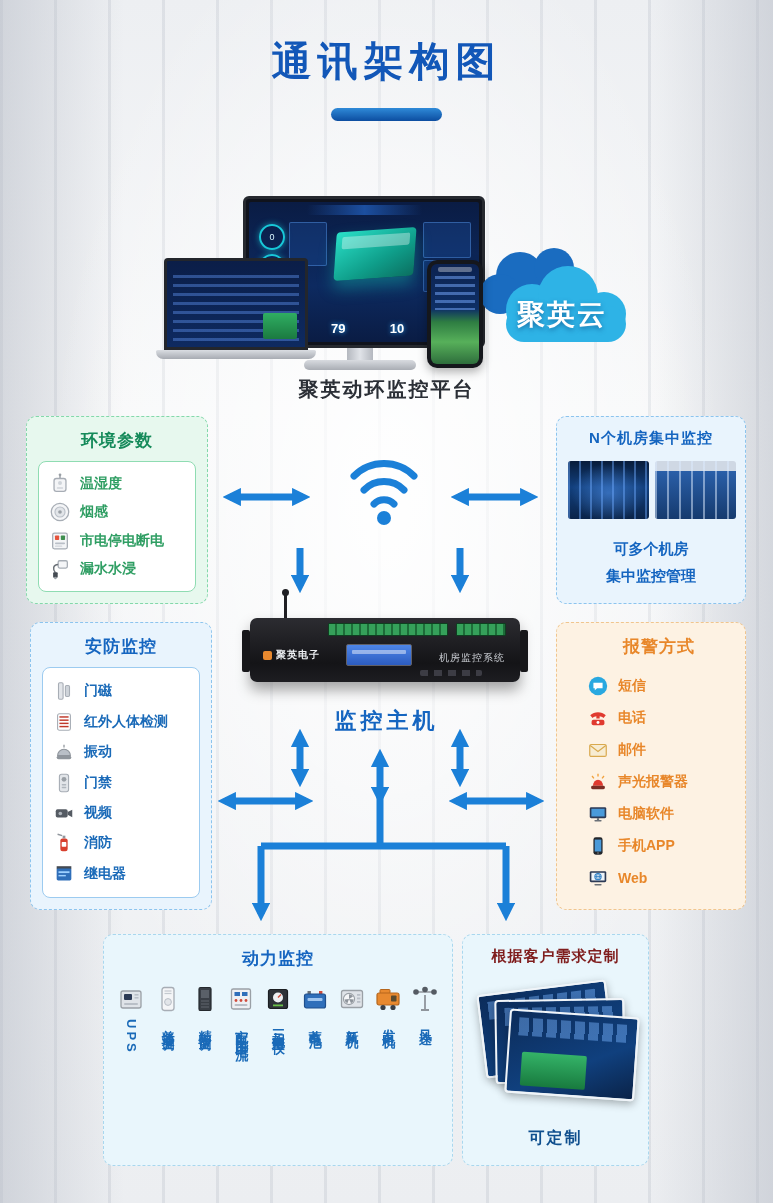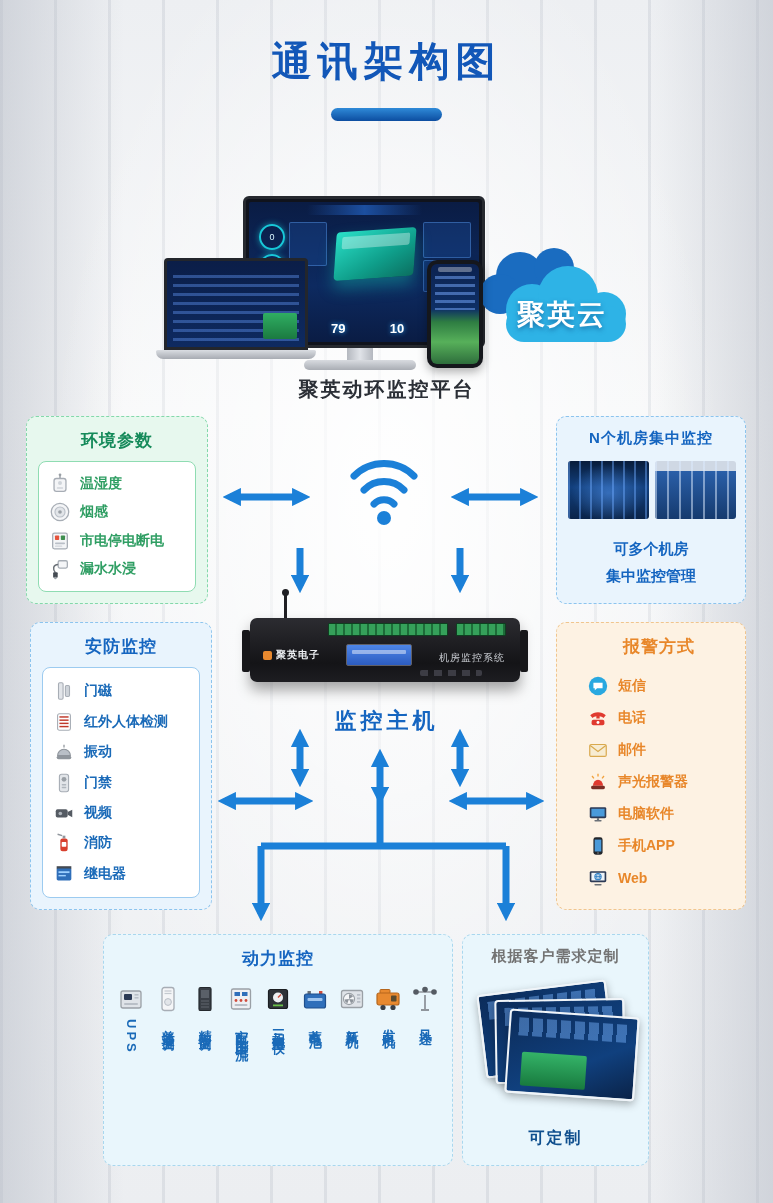--- a/index.html
+++ b/index.html
@@ -140,21 +140,21 @@
   .box-power{left:103px;top:934px;width:350px;height:232px;background:#e9f6fc;border:1px dashed #a9d7ee;}
   .box-power .box-title{color:#1565c0;}
   .power-row{position:absolute;left:10px;right:10px;top:50px;bottom:8px;display:flex;justify-content:space-between;}
   .power-item{display:flex;flex-direction:column;align-items:center;width:34px;}
   .power-icon{width:28px;height:28px;display:inline-flex;}
   .power-icon svg{width:100%;height:100%;}
   .power-label{margin-top:6px;writing-mode:vertical-lr;text-orientation:mixed;font-size:13px;
     color:#1a6ab8;font-weight:600;letter-spacing:3px;height:132px;}
 
   .box-custom{left:462px;top:934px;width:187px;height:232px;background:#e9f6fc;border:1px dashed #a9d7ee;}
-  .box-custom .box-title{color:#737373;font-size:15px;}
+  .box-custom .box-title{color:#7f1d1d;font-size:15px;}
   .shots{position:absolute;left:0;right:0;top:48px;height:124px;}
   .shot{position:absolute;width:126px;height:80px;border:2px solid #f0f4f8;border-radius:4px;overflow:hidden;
     box-shadow:0 3px 8px rgba(0,0,0,.3);background:linear-gradient(155deg,#0c2c5a 0%,#10407e 60%,#0a2348 100%);}
   .shot:before{content:"";position:absolute;left:6%;top:8%;right:6%;height:22%;
     background:repeating-linear-gradient(90deg, rgba(120,180,255,.45) 0 10px, transparent 10px 14px);}
   .shot:after{content:"";position:absolute;left:10%;bottom:8%;width:52%;height:42%;border-radius:2px;
     background:linear-gradient(180deg,#34b368,#187a3e);}
   .s1{left:18px;top:4px;transform:rotate(-7deg);z-index:1;}
   .s2{left:32px;top:16px;transform:rotate(-1deg);z-index:2;}
   .s3{left:44px;top:30px;transform:rotate(4deg);z-index:3;}

